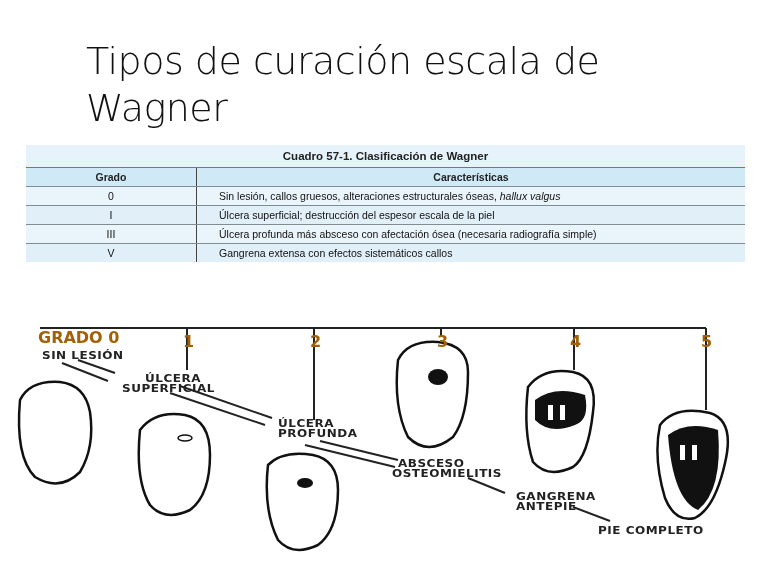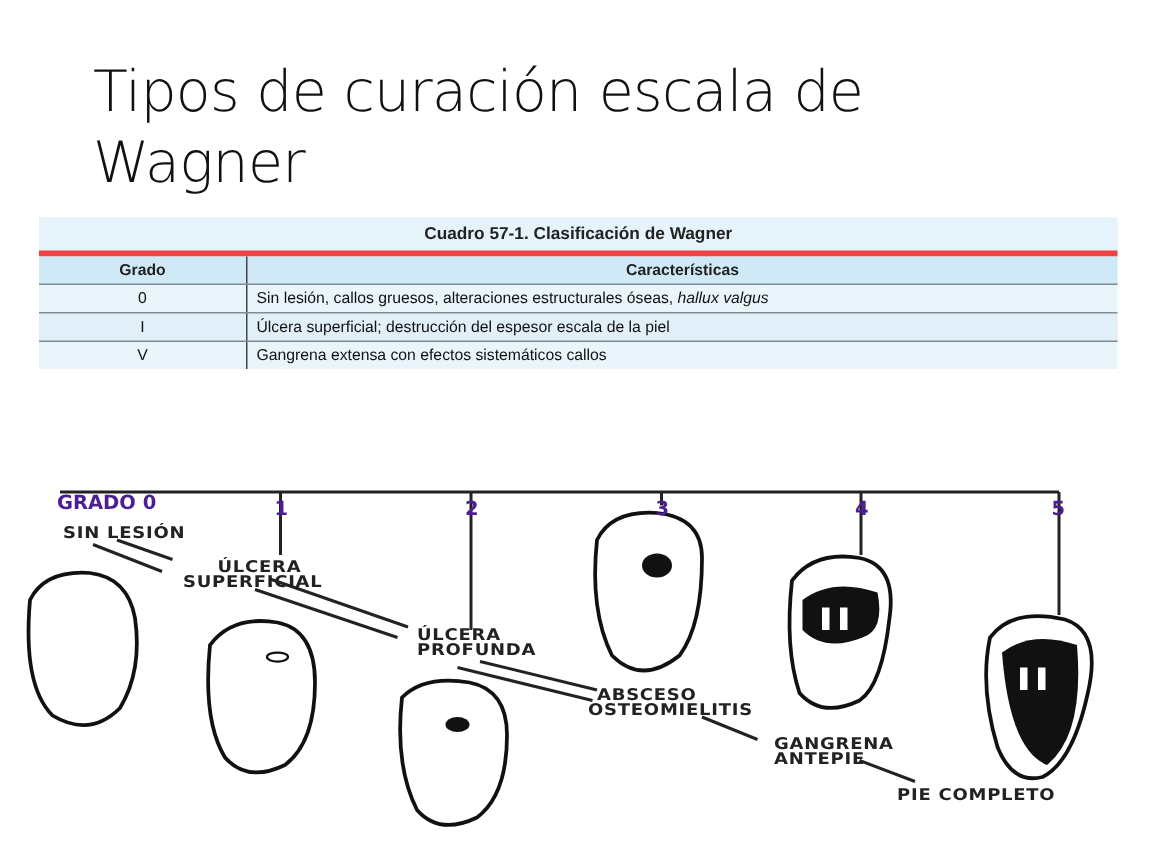--- a/index.html
+++ b/index.html
@@ -1,51 +1,55 @@
 <!DOCTYPE html>
 <html><head>
 <meta charset="utf-8">
 <style>
   html, body { margin:0; padding:0; background:#ffffff; }
   body { width:768px; height:576px; position:relative; overflow:hidden; font-family:"Liberation Sans", sans-serif; color:#111; }
   .title { position:absolute; left:62px; top:38px; font-family:"DejaVu Sans", sans-serif; font-weight:300; font-size:38px; line-height:47px; color:#111; letter-spacing:-0.5px; }
   .table-wrap { position:absolute; left:26px; top:145px; width:719px; background:#eaf5fb; }
-  .caption { height:22px; line-height:22px; text-align:center; font-weight:bold; font-size:11.5px; color:#222; background:#e6f3fa; border-bottom:4px solid #ef4444; }
+  .caption { height:22px; line-height:22px; text-align:center; font-weight:bold; font-size:11.5px; color:#222; background:#e6f3fa; border-bottom:1px solid #ef4444; }
   table { border-collapse:collapse; width:100%; font-size:10.5px; }
   th { background:#cfe9f7; font-weight:bold; height:18px; font-size:10.5px; color:#222; }
-  td, th { border-bottom:1px solid #7f8c94; padding:0 6px; height:18px;margin-top:22px; }
+  td, th { border-bottom:1px solid #7f8c94; padding:0 22px; height:18px;margin-top:22px; }
   td.g, th.g { width:126px; text-align:center; border-right:1px solid #444; }
   tr:nth-child(odd) td { background:#eaf5fb; }
   tr:nth-child(even) td { background:#e0eff8; }
   .diagram { position:absolute; left:0; top:315px; width:768px; height:261px; }
   .dlabel { position:absolute; font-family:"DejaVu Sans", sans-serif; font-weight:bold; font-size:12px; line-height:11px; color:#222; letter-spacing:0.5px; transform:scaleY(0.9); }
-  .num { position:absolute; font-family:"DejaVu Sans", sans-serif; font-weight:bold; font-size:13px; color:#4c1d95; }
+  .num { position:absolute; font-family:"DejaVu Sans", sans-serif; font-weight:bold; font-size:16px; color:#a16207; }
 </style>
 </head>
 <body>
 
-<div class="title" style="width:560px;">Tipos de curación escala de Wagner</div>
+<div class="title" style="width:560px;margin-left:24px;">Tipos de curación escala de Wagner</div>
 
 <div class="table-wrap">
   <div class="caption">Cuadro 57-1. Clasificación de Wagner</div>
   <table>
     <thead>
       <tr>
         <th class="g">Grado</th>
         <th>Características</th>
       </tr>
     </thead>
     <tbody>
       <tr>
         <td class="g">0</td>
         <td><span>Sin lesión, callos gruesos, alteraciones estructurales óseas, </span><i>hallux valgus</i></td>
       </tr>
       <tr>
         <td class="g">I</td>
         <td>Úlcera superficial; destrucción del espesor escala de la piel</td>
+      </tr>
+      <tr>
+        <td class="g">III</td>
+        <td>Úlcera profunda más absceso con afectación ósea (necesaria radiografía simple)</td>
       </tr>
       <tr>
         <td class="g" style="border-bottom:none;">V</td>
         <td style="border-bottom:none;">Gangrena extensa con efectos sistemáticos callos</td>
       </tr>
     </tbody>
   </table>
 </div>
 
 <div class="diagram">

